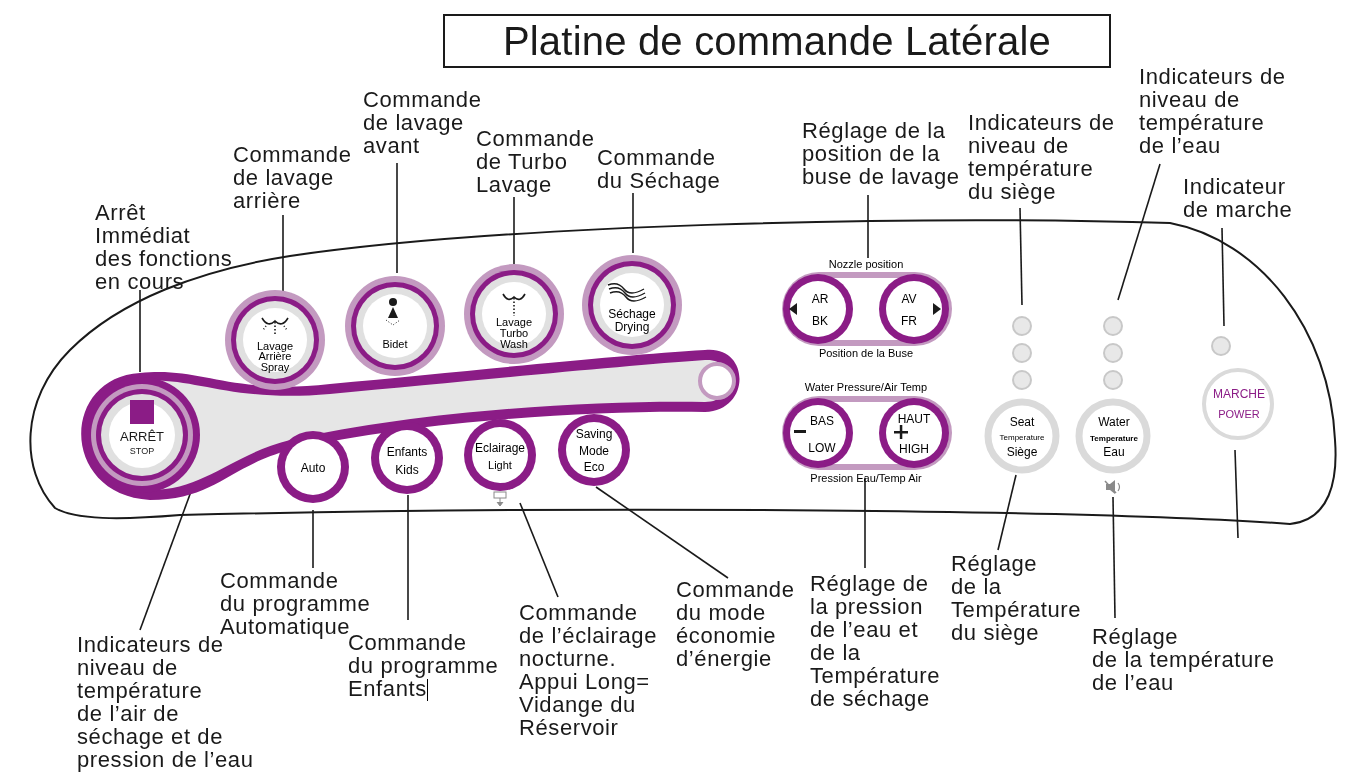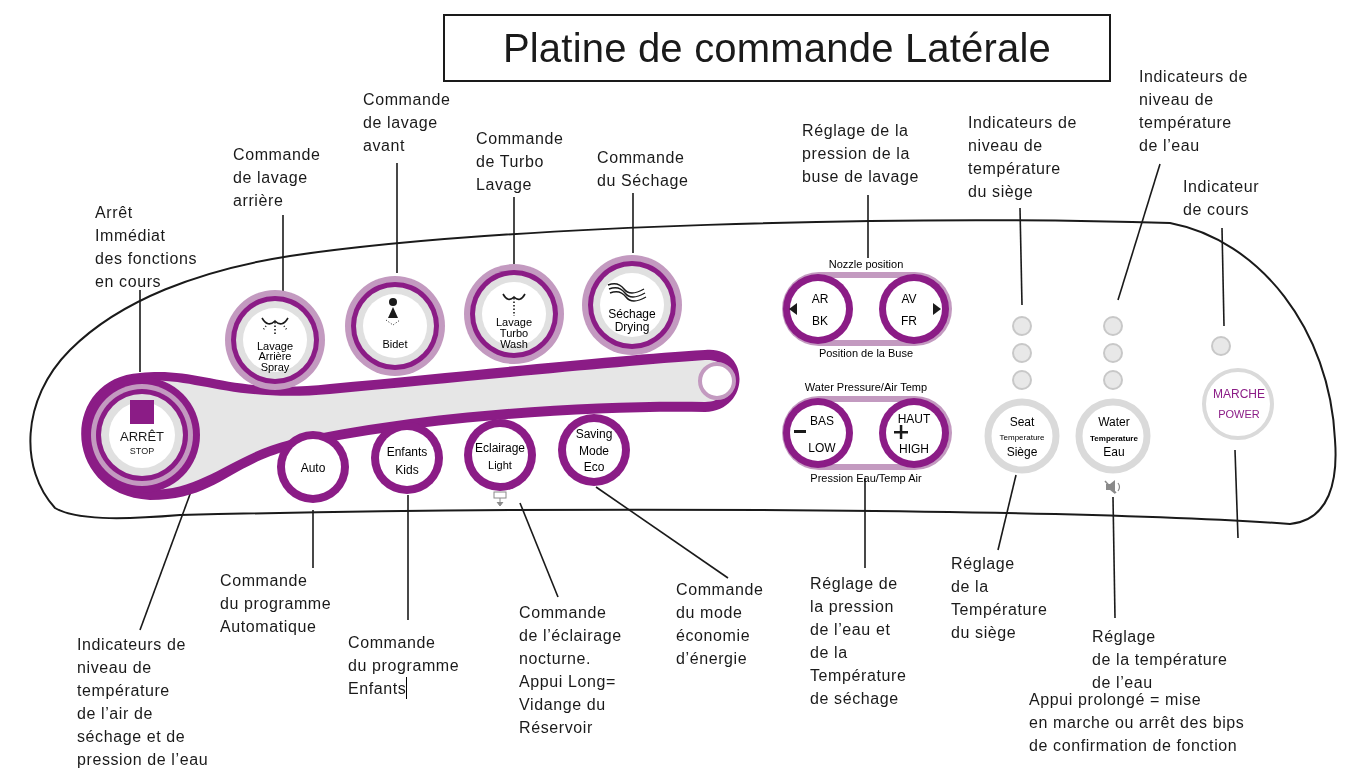--- a/index.html
+++ b/index.html
@@ -1,23 +1,23 @@
 <!DOCTYPE html>
 <html><head>
 <meta charset="utf-8">
 <style>
   html, body { margin:0; padding:0; background:#ffffff; }
   body { width:1351px; height:775px; position:relative; overflow:hidden;
          font-family:"Liberation Sans", sans-serif; color:#1a1a1a; }
   #diagram { position:absolute; left:0; top:0; width:1351px; height:775px; }
-  .title-box { position:absolute; left:443px; top:14px; width:668px; height:68px;
+  .title-box { position:absolute; left:443px; top:14px; width:668px; height:54px;
                border:2px solid #1a1a1a; box-sizing:border-box;
                display:flex; align-items:center; justify-content:center;
                font-size:40px; letter-spacing:0.2px; }
-  .ann { position:absolute; font-size:16px; line-height:23px; letter-spacing:0.6px;
+  .ann { position:absolute; font-size:22px; line-height:23px; letter-spacing:0.6px;
          white-space:pre; color:#1a1a1a; }
   svg text { font-family:"Liberation Sans", sans-serif; }
   .caret { display:inline-block; width:1px; height:22px; background:#000; vertical-align:-5px; }
 </style>
 </head>
 <body>
 
 <div id="diagram">
 
   <div class="title-box">Platine de commande Latérale</div>
@@ -251,32 +251,32 @@
 arrière</div>
   <div class="ann" style="left:363px;top:88px">Commande
 de lavage
 avant</div>
   <div class="ann" style="left:476px;top:127px">Commande
 de Turbo
 Lavage</div>
   <div class="ann" style="left:597px;top:146px">Commande
 du Séchage</div>
   <div class="ann" style="left:802px;top:119px">Réglage de la
-pression de la
+position de la
 buse de lavage</div>
   <div class="ann" style="left:968px;top:111px">Indicateurs de
 niveau de
 température
 du siège</div>
   <div class="ann" style="left:1139px;top:65px">Indicateurs de
 niveau de
 température
 de l’eau</div>
   <div class="ann" style="left:1183px;top:175px">Indicateur
-de cours</div>
+de marche</div>
   <div class="ann" style="left:220px;top:569px">Commande
 du programme
 Automatique</div>
   <div class="ann" style="left:348px;top:631px"><span>Commande
 du programme
 Enfants</span><span class="caret"></span></div>
   <div class="ann" style="left:77px;top:633px">Indicateurs de
 niveau de
 température
 de l’air de
@@ -298,17 +298,14 @@
 de la
 Température
 de séchage</div>
   <div class="ann" style="left:951px;top:552px">Réglage
 de la
 Température
 du siège</div>
   <div class="ann" style="left:1092px;top:625px">Réglage
 de la température
 de l’eau</div>
-  <div class="ann" style="left:1029px;top:688px">Appui prolongé = mise
-en marche ou arrêt des bips
-de confirmation de fonction</div>
 
 </div>
 
 </body></html>

